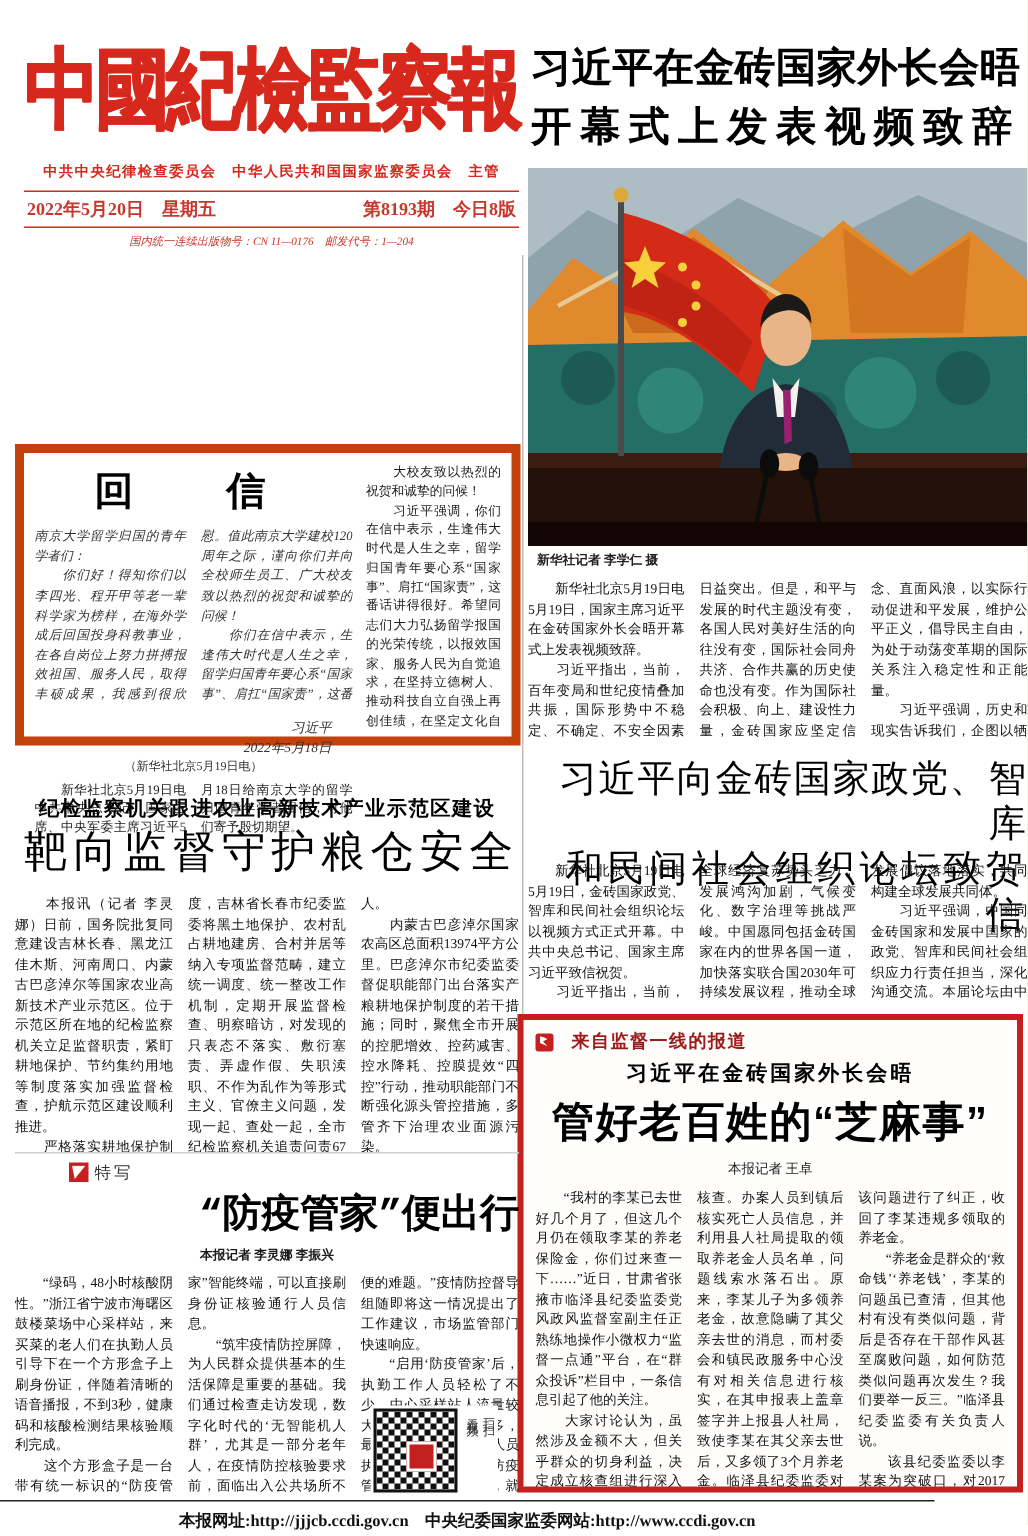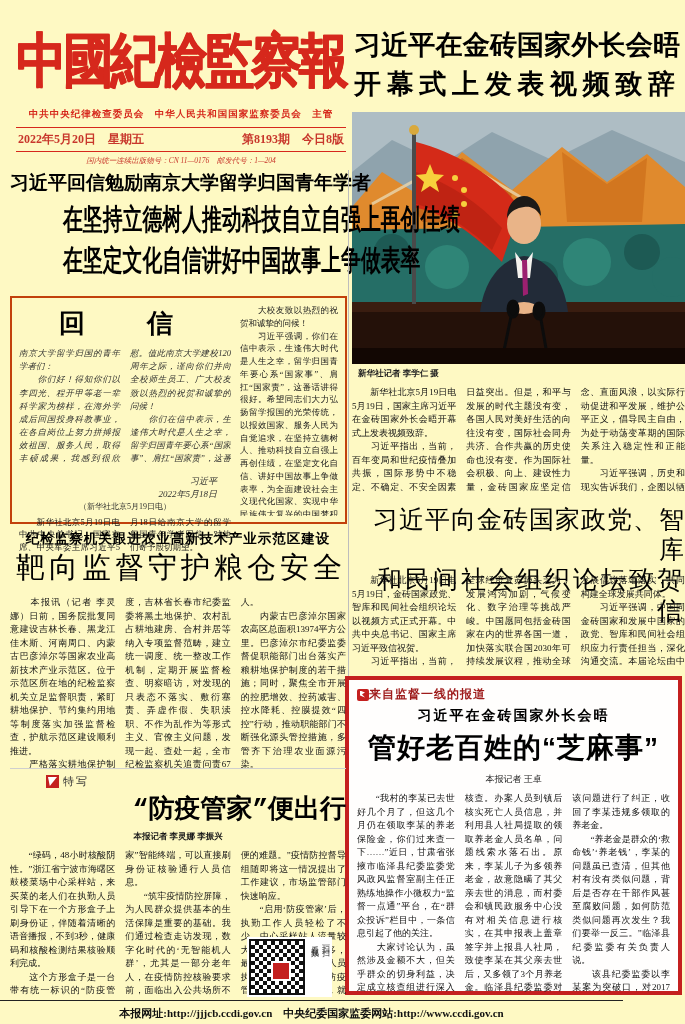--- a/index.html
+++ b/index.html
@@ -1,18 +1,18 @@
 <!DOCTYPE html>
 <html><head>
 <meta charset="utf-8">
 <style>
   * { margin:0; padding:0; box-sizing:border-box; }
   html,body { background:#e9e7e2; }
   body { font-family:"Liberation Serif", serif; }
-  .page { position:relative; width:685px; height:1024px; background:#fef9c3; margin:0 auto; overflow:hidden; color:#1a1a1a; }
+  .page { position:relative; width:685px; height:1024px; background:#ffffff; margin:0 auto; overflow:hidden; color:#1a1a1a; }
 
   
   .masthead { position:absolute; left:16px; top:22px; width:330px; }
   .mast-title { font-size:52px; font-weight:bold; color:#d6281c; letter-spacing:-3px; white-space:nowrap; line-height:1.5;
                 text-shadow:1px 0 #d6281c, 0 1px #d6281c, 1px 1px #d6281c; transform:scale(0.96,1.12); transform-origin:left center; }
   .mast-super { margin-top:8px; font-size:9.5px; color:#d6281c; font-weight:bold; letter-spacing:1px; text-align:center; }
   .mast-daterow { margin-top:6px; padding:3px 2px; border-top:1px solid #d6281c; border-bottom:1px solid #d6281c;
                   display:flex; justify-content:space-between; font-size:12px; color:#c8372c; font-weight:bold; }
   .mast-codes { margin-top:4px; font-size:7.5px; color:#c8372c; text-align:center; font-style:italic; }
 
@@ -33,37 +33,37 @@
   .c3 { column-count:3; }
 
   .vstory { position:absolute; left:352px; top:386px; width:333px; height:112px; }
   .greet-head { position:absolute; left:352px; top:504px; width:333px; text-align:right; font-family:"Liberation Sans",sans-serif; font-weight:normal; color:#000; }
   .greet-head .h1 { font-size:25px; line-height:1.2; letter-spacing:1px; }
   .greet-head .h2 { font-size:25px; line-height:1.25; letter-spacing:3px; }
   .gstory { position:absolute; left:352px; top:574px; width:333px; height:96px; }
 
   
   .monitor { position:absolute; left:345px; top:676px; width:337px; height:319px; border:4px solid #c4201f; background:#fffefd; padding:6px 8px; }
-  .mon-tagrow { display:flex; align-items:center; gap:0; }
+  .mon-tagrow { display:flex; align-items:center; gap:12px; }
   .mon-icon { width:12px; height:12px; background:#c4201f; border-radius:2px; position:relative; flex:0 0 auto; }
   .mon-icon:after { content:""; position:absolute; left:3px; top:2px; width:5px; height:7px; background:#fff; clip-path:polygon(0 0,100% 30%,40% 55%,100% 100%,0 70%); }
   .mon-tag { font-size:12px; font-weight:bold; color:#9e1b1b; letter-spacing:1px; }
   .mon-kicker { text-align:center; font-size:14px; font-weight:bold; margin-top:4px; letter-spacing:2px; color:#000; }
   .mon-head { text-align:center; font-family:"Liberation Sans",sans-serif; font-size:28px; font-weight:bold; color:#000; margin-top:4px; letter-spacing:1px; }
   .mon-byline { text-align:center; font-size:9px; font-weight:normal; margin:6px 0 6px; }
   .mon-cols { height:206px; }
 
   
   .lead { position:absolute; left:10px; top:170px; width:336px; text-align:center; }
   .lead .kicker { font-family:"Liberation Sans",sans-serif; font-size:19px; font-weight:bold; color:#000; letter-spacing:0; white-space:nowrap; }
   .lead .big { font-family:"Liberation Sans",sans-serif; font-weight:bold; color:#000; font-size:29px; line-height:1.25; white-space:nowrap;
                transform:scale(0.685,1); transform-origin:center; margin-top:5px; }
 
   
-  .huixin { position:absolute; left:10px; top:296px; width:337px; height:228px; border:2px solid #c2410c; padding:6px 7px; display:flex; gap:9px; }
+  .huixin { position:absolute; left:10px; top:296px; width:337px; height:201px; border:6px solid #c2410c; padding:6px 7px; display:flex; gap:9px; }
   .hx-left { width:212px; }
   .hx-title { text-align:center; font-family:"Liberation Sans",sans-serif; font-size:26px; font-weight:bold; letter-spacing:18px; color:#000; margin:2px 0 6px; }
   .hx-letter { column-count:2; column-gap:10px; height:128px; overflow:hidden; font-size:8.5px; line-height:1.55; font-style:italic; color:#30312f;
                text-align:justify; white-space:pre-line; }
   .hx-sig { text-align:right; font-size:9px; font-style:italic; color:#30312f; padding-right:14px; }
   .hx-wire { text-align:center; font-size:8px; color:#30312f; }
   .hx-reportL { margin-top:4px; height:46px; column-count:2; column-gap:10px; overflow:hidden; font-size:8.5px; line-height:1.45; text-align:justify; white-space:pre-line; }
   .hx-right { flex:1; height:100%; overflow:hidden; font-size:8.5px; line-height:1.5; text-align:justify; white-space:pre-line; }
 
   
@@ -188,25 +188,20 @@
     <div class="mon-byline">本报记者 王卓</div>
     <div class="mon-cols cols c3">　　“我村的李某已去世好几个月了，但这几个月仍在领取李某的养老保险金，你们过来查一下……”近日，甘肃省张掖市临泽县纪委监委党风政风监督室副主任正熟练地操作小微权力“监督一点通”平台，在“群众投诉”栏目中，一条信息引起了他的关注。
 　　大家讨论认为，虽然涉及金额不大，但关乎群众的切身利益，决定成立核查组进行深入核查。办案人员到镇后核实死亡人员信息，并利用县人社局提取的领取养老金人员名单，问题线索水落石出。原来，李某儿子为多领养老金，故意隐瞒了其父亲去世的消息，而村委会和镇民政服务中心没有对相关信息进行核实，在其申报表上盖章签字并上报县人社局，致使李某在其父亲去世后，又多领了3个月养老金。临泽县纪委监委对该问题进行了纠正，收回了李某违规多领取的养老金。
 　　“养老金是群众的‘救命钱’‘养老钱’，李某的问题虽已查清，但其他村有没有类似问题，背后是否存在干部作风甚至腐败问题，如何防范类似问题再次发生？我们要举一反三。”临泽县纪委监委有关负责人说。
 　　该县纪委监委以李某案为突破口，对2017年以来发放的养老保险金情况进行全面调查摸底。县公安、民政部门梳理提供全县死亡、判刑人员名单；县人社部门对全县养老、工伤、失业等社会保险的资格审核、身份核验、发放等各环节进行回头调查，对重点问题线索，由县纪委监委直查直办，对发现的作风和腐败问题进行严肃问责。
 　　例如，相关部门在自查中发现沙河镇某村村民李某于2019年5月至2020年8月期间违规领取养老保险金21778元，目前该资金已被追回，相关责任人受到党纪政务处分。通过专项清理，该县共收回违规发放的养老金20.46万元。针对资格认证不实、资金拨付迟缓、审核把关不严等问题，临泽县纪委监委对审核把关不严的1名干部进行立案审查，责令3名相关干部作出检查，下发监察建议书1份，督促健全完善信息交换与共享、资格确认、内部监督、内部控制等方面制度机制12项。
 　　借力“互联网+”，通过个性化打造小微权力“监督一点通”平台，张掖市将基层监督的触角延伸到群众身边。全市6个县区共梳理小微权力事项清单1100多项，并按照“一事一清单、一单一流程”方式编制流程图，通过平台公示公开，实现小微权力事项监督全覆盖。
 　　“我们从管好老百姓的‘芝麻事’着手，积极推进小微权力清单化管理，严肃查处损害群众利益的不正之风和腐败问题，切实保障广大人民群众的切身利益，让群众实实在在感受到正风肃纪反腐带来的正向效应。”张掖市纪委监委有关负责人说。</div>
   </div>
 
-  <div class="lead">
-    <div class="kicker">习近平回信勉励南京大学留学归国青年学者</div>
-    <div class="big">在坚持立德树人推动科技自立自强上再创佳绩</div>
-    <div class="big">在坚定文化自信讲好中国故事上争做表率</div>
-  </div>
 
   <div class="huixin">
     <div class="hx-left">
       <div class="hx-title">回　信</div>
       <div class="hx-letter">南京大学留学归国的青年学者们：
 　　你们好！得知你们以李四光、程开甲等老一辈科学家为榜样，在海外学成后回国投身科教事业，在各自岗位上努力拼搏报效祖国、服务人民，取得丰硕成果，我感到很欣慰。值此南京大学建校120周年之际，谨向你们并向全校师生员工、广大校友致以热烈的祝贺和诚挚的问候！
 　　你们在信中表示，生逢伟大时代是人生之幸，留学归国青年要心系“国家事”、肩扛“国家责”，这番话讲得很好。希望同志们大力弘扬留学报国的光荣传统，以报效国家、服务人民为自觉追求，在坚持立德树人、推动科技自立自强上再创佳绩，在坚定文化自信、讲好中国故事上争做表率，为全面建设社会主义现代化国家、实现中华民族伟大复兴的中国梦积极贡献智慧和力量！</div>
       <div class="hx-sig">习近平</div>
       <div class="hx-sig">2022年5月18日</div>
       <div class="hx-wire">（新华社北京5月19日电）</div>

